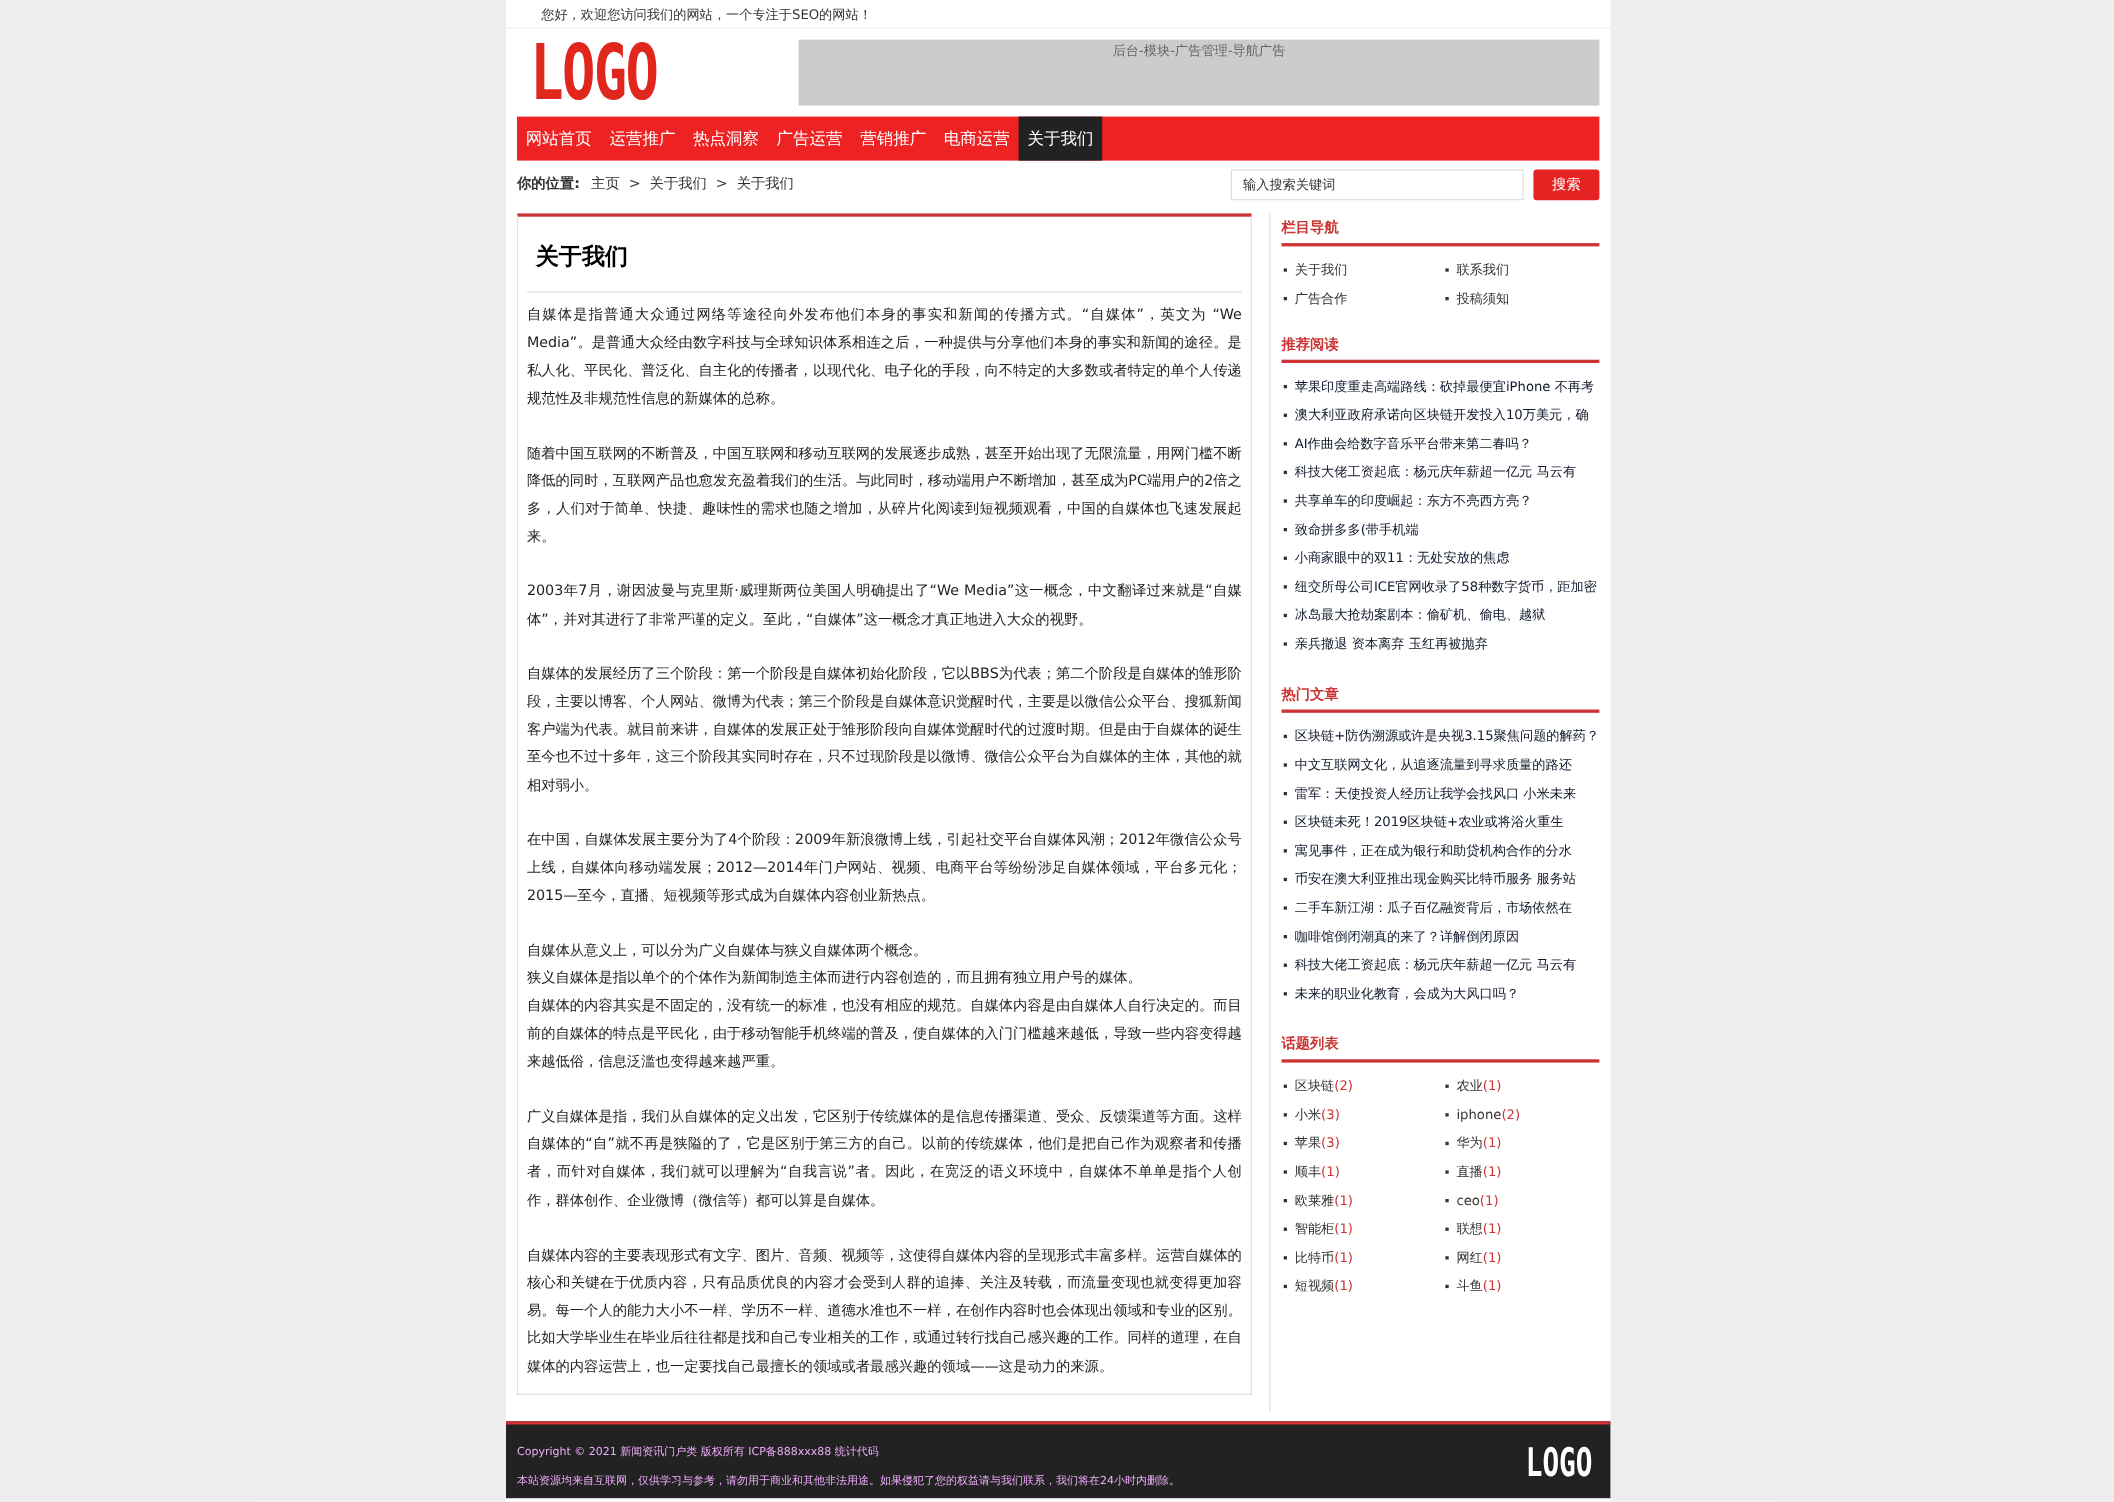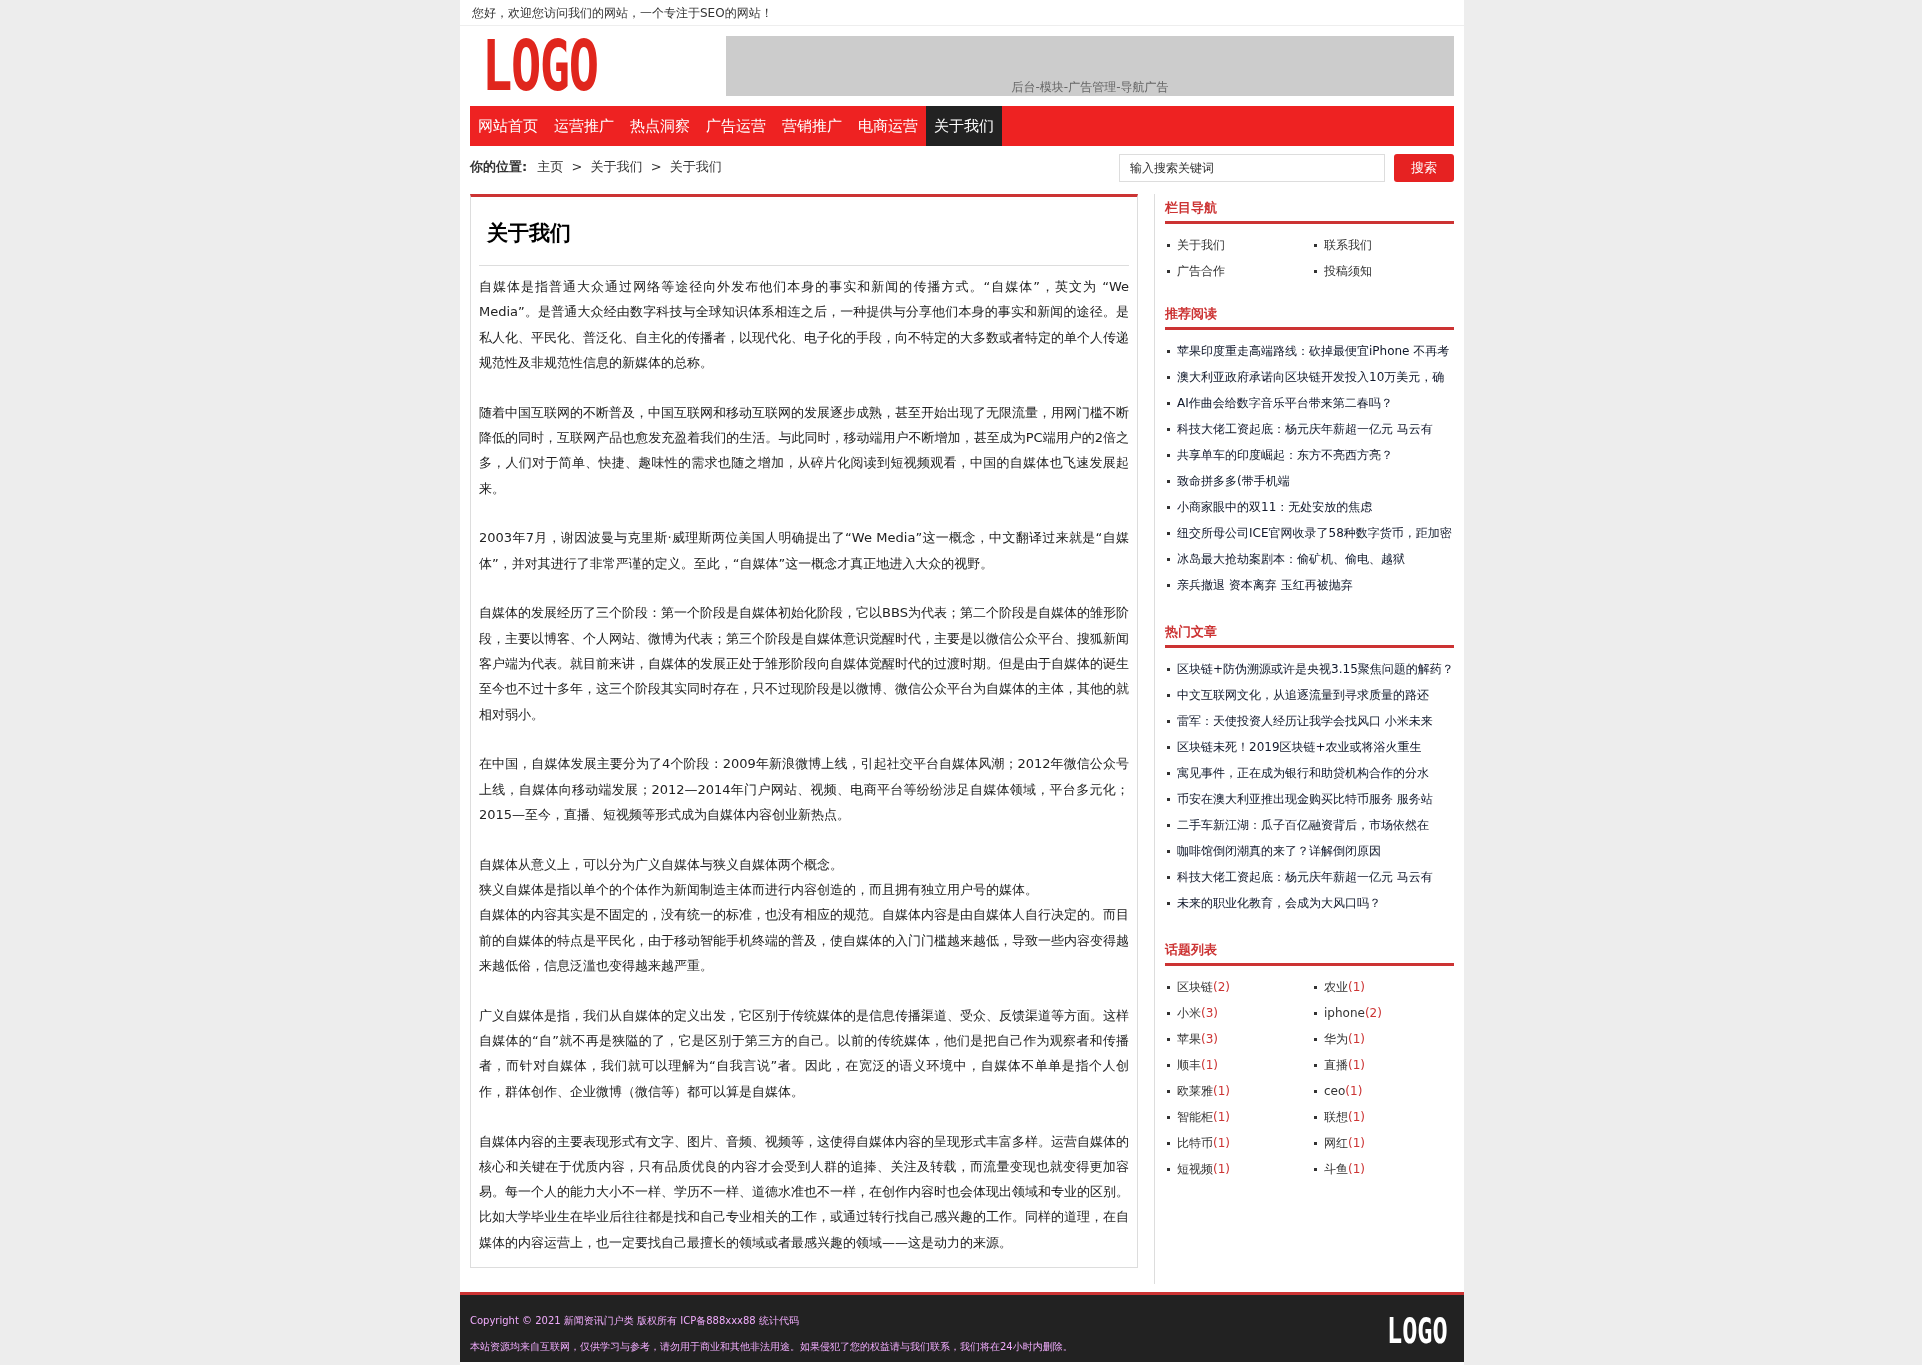--- a/index.html
+++ b/index.html
@@ -1,23 +1,23 @@
 <!DOCTYPE html>
 <html><head>
 <meta charset="utf-8">
 <style>
   * { margin: 0; padding: 0; box-sizing: border-box; }
   html, body { background: #ededed; }
   body { font-family: "DejaVu Sans", "Liberation Sans", sans-serif; color: #333; width: 1922px; min-height: 1365px; }
   .wrap { width: 1004px; margin: 0 auto; background: #fff; position: relative; left: 1px; min-height: 1365px; }
-  .topbar { height: 26px; border-bottom: 1px solid #eee; padding-left: 12px; font-size: 12px; line-height: 26px; color: #333; }
+  .topbar { height: 26px; border-bottom: 1px solid #eee; padding-left: 32px; font-size: 12px; line-height: 26px; color: #333; }
   .header { height: 80px; position: relative; }
   .logo { position: absolute; left: 22px; top: 8px; width: 154px; height: 64px; display: flex; gap: 6px; }
   .logo span { display: block; font-family: "DejaVu Sans Mono", monospace; font-weight: bold; font-size: 70px; line-height: 64px; color: #e0261d; transform: scaleX(0.72); transform-origin: left; letter-spacing: -2px; }
-  .ad-banner { position: absolute; left: 266px; top: 10px; width: 728px; height: 60px; background: #cccccc; color: #666; font-size: 12px; display: flex; align-items: flex-end; justify-content: center; padding-top: 2px; }
+  .ad-banner { position: absolute; left: 266px; top: 10px; width: 728px; height: 60px; background: #cccccc; color: #666; font-size: 12px; display: flex; align-items: flex-start; justify-content: center; padding-top: 2px; }
   .nav { margin: 0 10px; height: 40px; background: #ee2222; display: flex; }
   .nav a { display: block; height: 40px; line-height: 40px; padding: 0 8px; color: #fff; font-size: 15px; text-decoration: none; }
   .nav a.active { background: #222; }
   .row2 { height: 48px; margin: 0 10px; position: relative; }
   .crumb { position: absolute; left: 0; top: 12px; font-size: 13px; color: #333; }
   .crumb b { font-weight: bold; }
   .crumb .sep { margin: 0 4px; }
   .search { position: absolute; right: 0; top: 8px; display: flex; }
   .search input { width: 266px; height: 28px; border: 1px solid #ddd; padding-left: 10px; font-size: 12px; color: #333; font-family: inherit; }
   .search input::placeholder { color: #333; }

